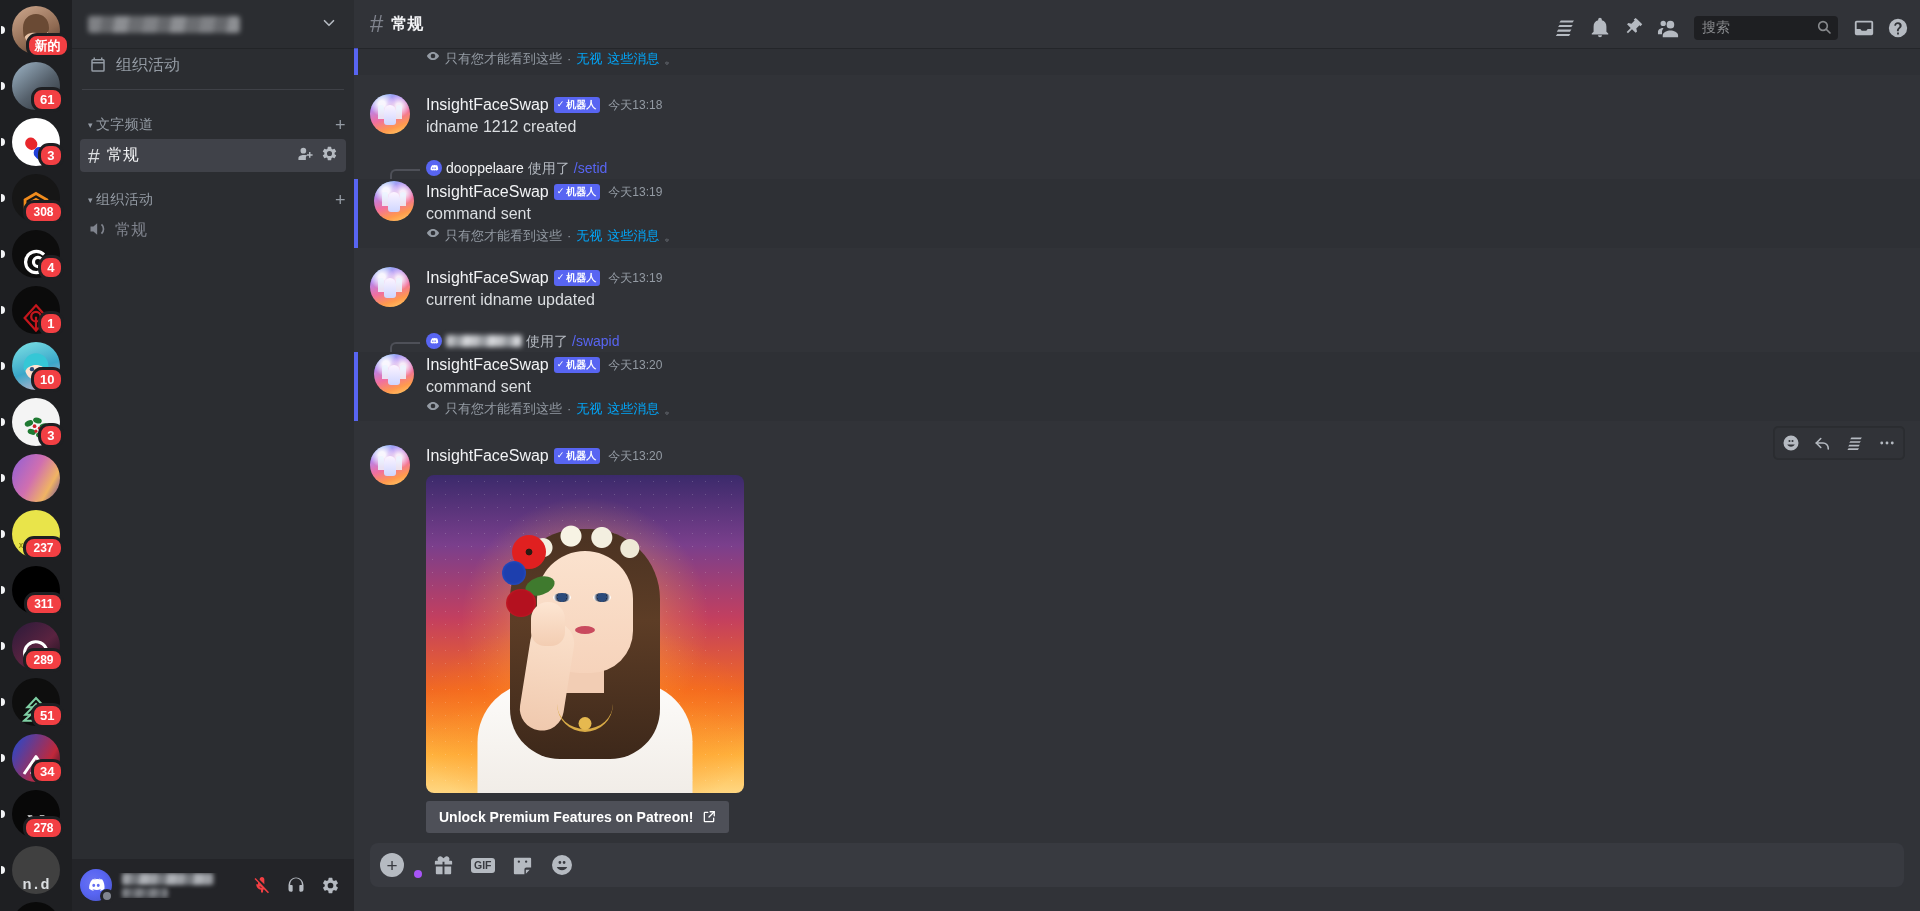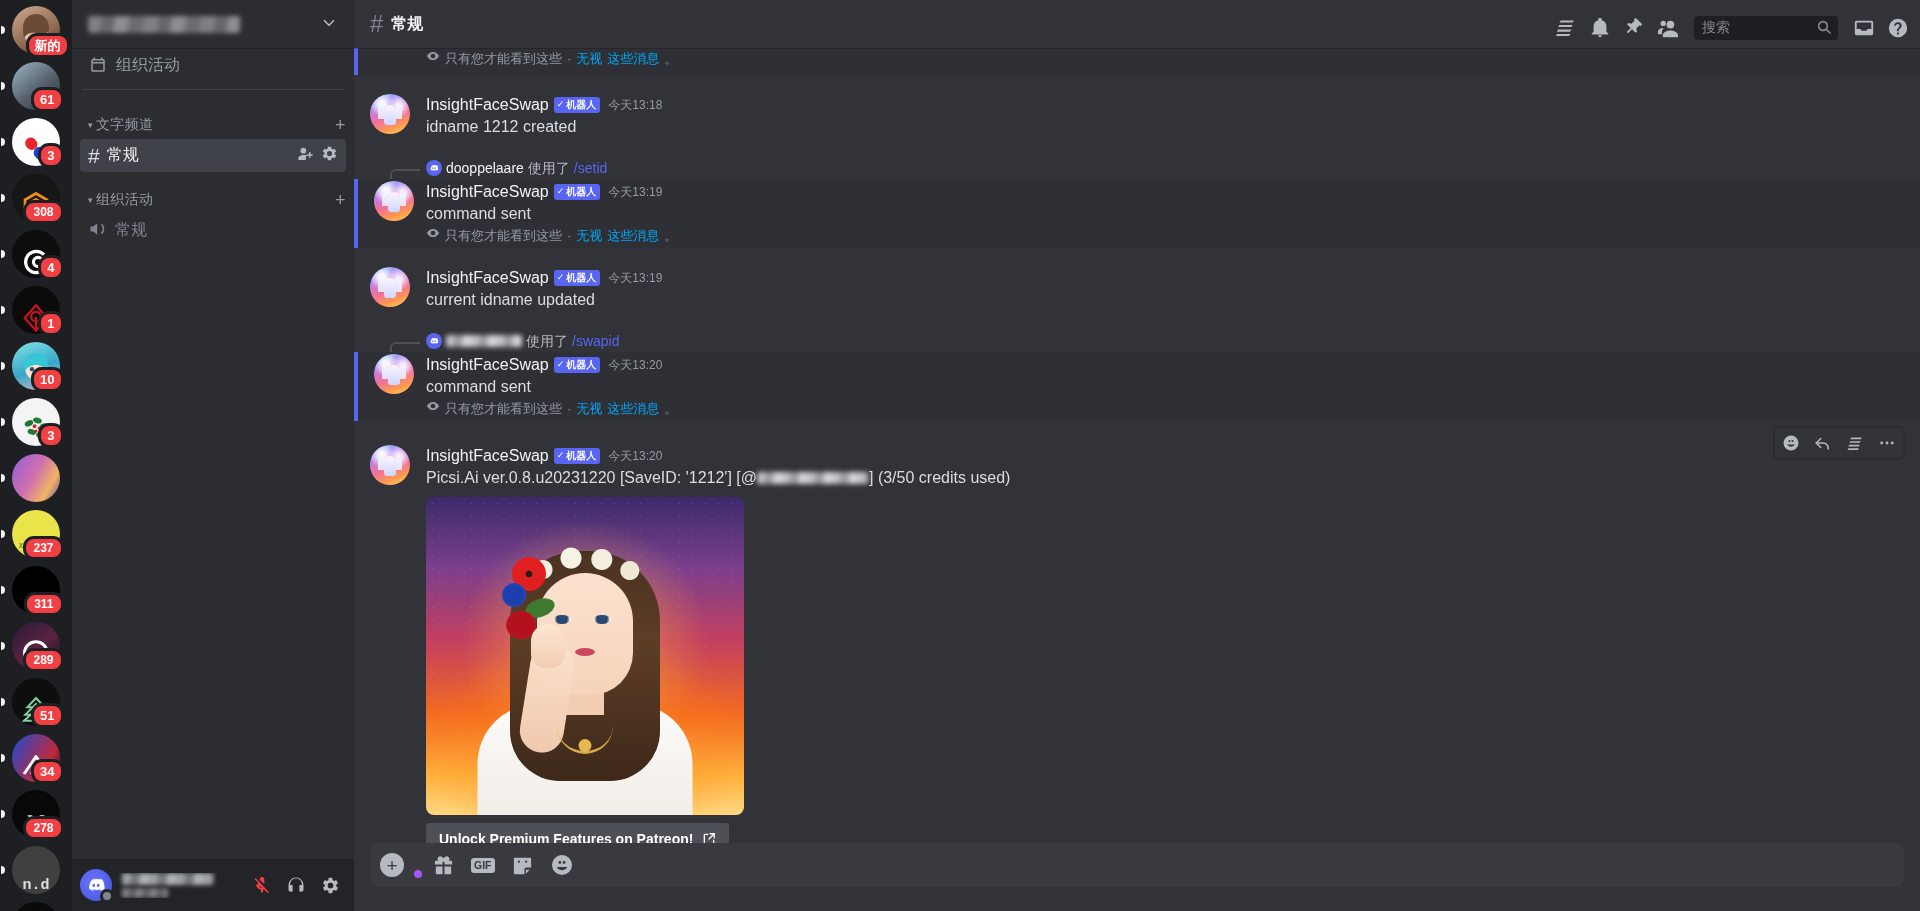--- a/index.html
+++ b/index.html
@@ -728,21 +728,21 @@
           </div><div class="avatar">
             <div class="bot-art"></div>
             <div class="bot-fig"></div>
           </div><div class="mhead">
             <span class="mname">InsightFaceSwap</span>
             <span class="bot-tag">
               <span class="ck">✓</span>
               <span>机器人</span>
             </span>
             <span class="mtime">今天13:20</span>
-          </div><div class="mbody"><span>Picsi.Ai ver.0.8.u20231220 [SaveID: '1212'] [@</span><span class="user-blur" style="width:112px;"></span><span>] (3/50 credits used)</span></div><div class="resimg">
+          </div><div class="resimg">
             <div class="stars"></div>
             <div class="glow"></div>
             <div class="shirt"></div>
             <div class="hair"></div>
             <div class="neck"></div>
             <div class="face"></div>
             <div class="eye-l"></div>
             <div class="eye-r"></div>
             <div class="lips"></div>
             <div class="crown"></div>

